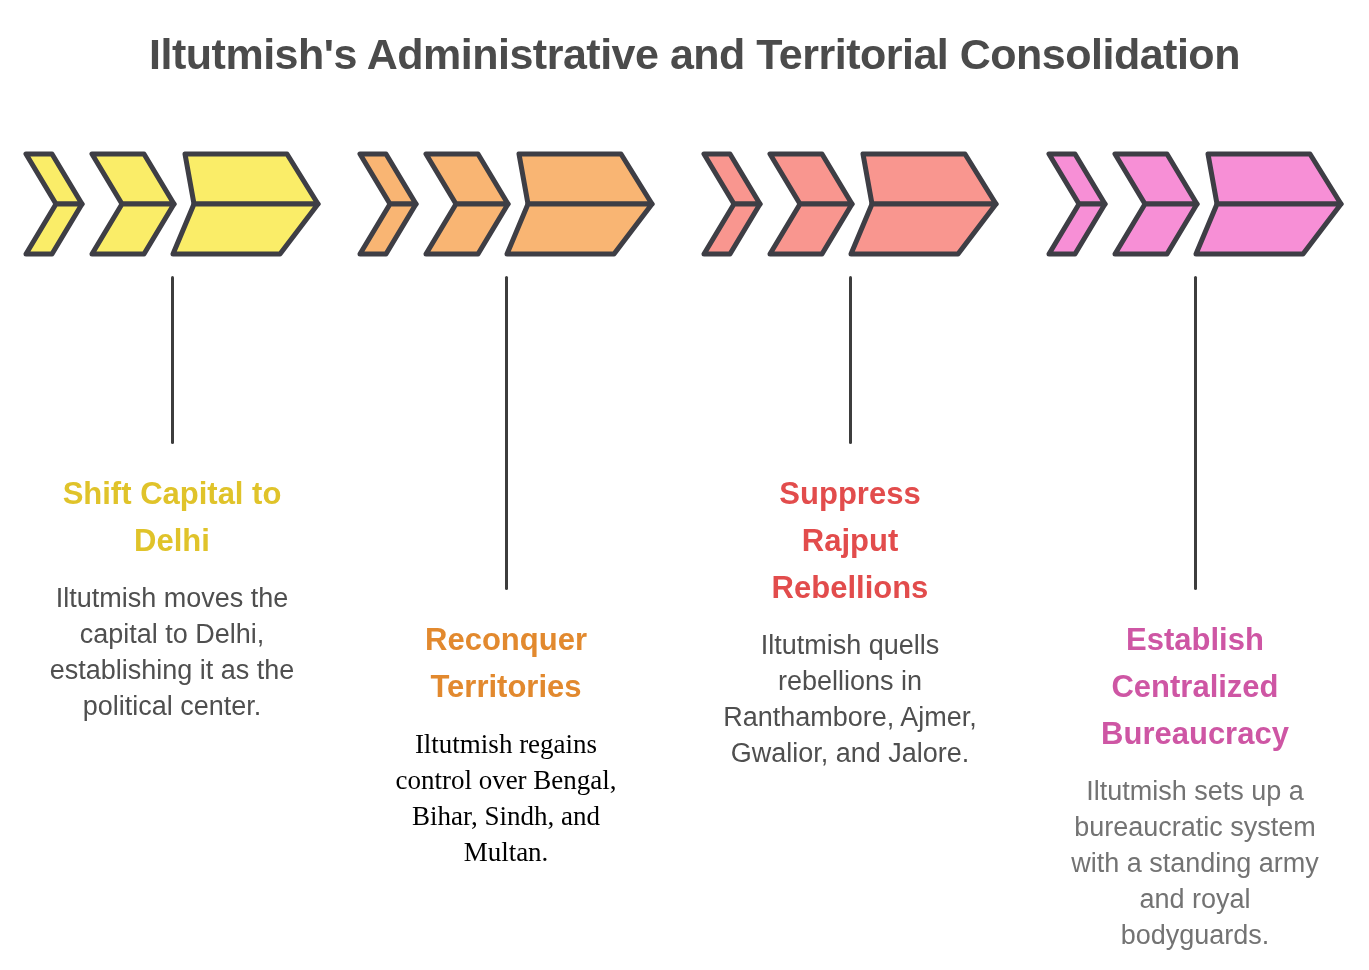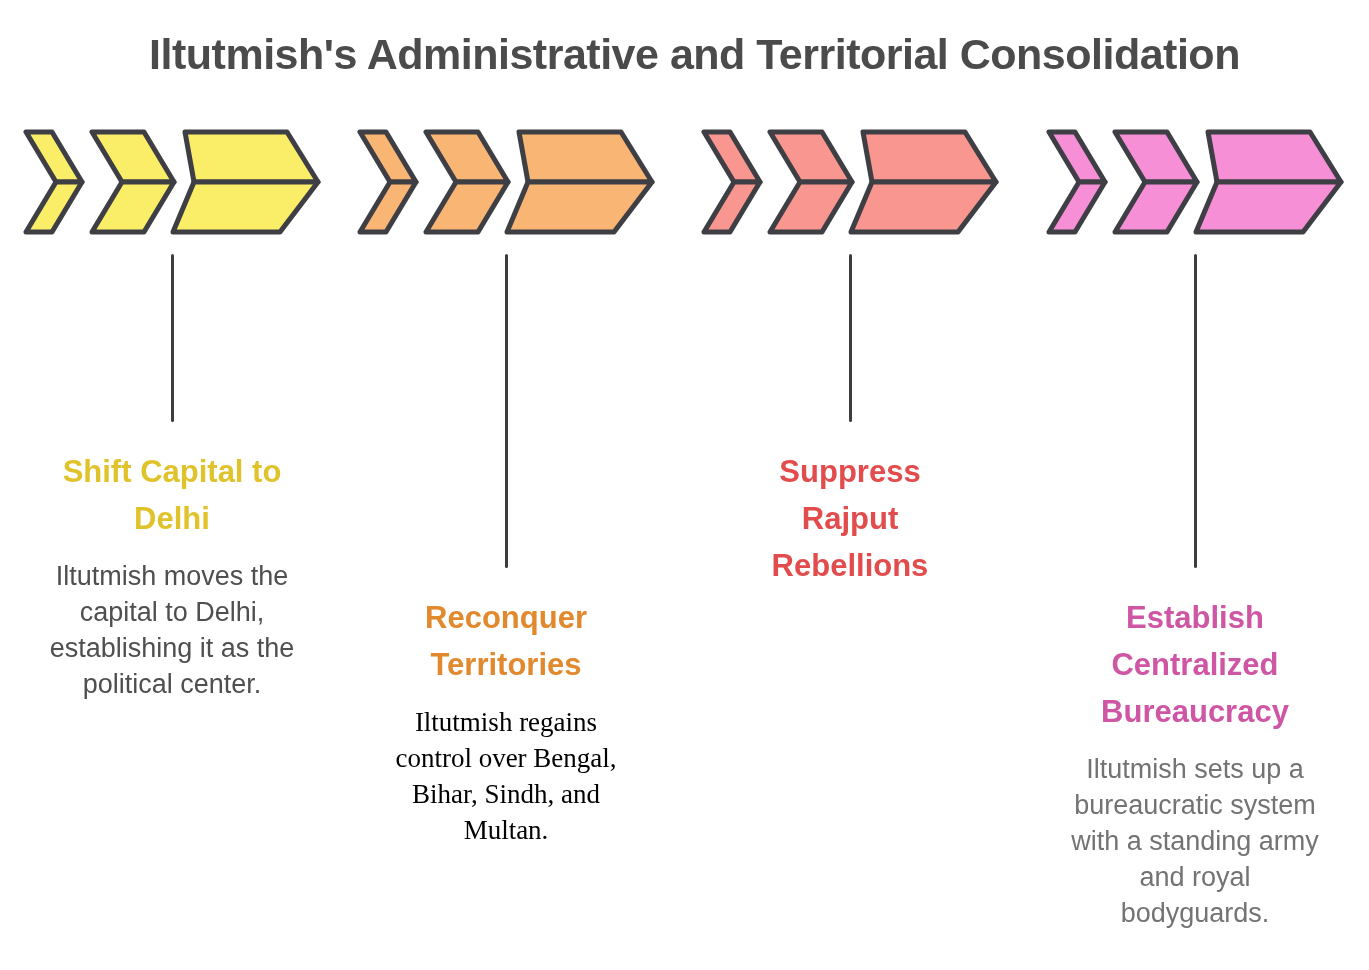--- a/index.html
+++ b/index.html
@@ -14,21 +14,21 @@
   .page-title {
     margin: 0;
     padding-top: 30px;
     text-align: center;
     font-size: 43px;
     font-weight: bold;
     letter-spacing: -0.5px;
   }
   .step {
     position: absolute;
-    top: 132px;
+    top: 154px;
     width: 300px;
     text-align: center;
   }
   .step svg { display: block; overflow: visible; }
   .connector {
     width: 3px;
     margin: 22px auto 0 auto;
     border-radius: 2px;
   }
   .connector.short { height: 168px; }
@@ -106,20 +106,24 @@
         <polygon points="70,0 122,0 152,50 100,50" fill="#f9968f"></polygon>
         <polygon points="100,50 152,50 122,100 70,100" fill="#f9968f"></polygon>
         <polygon points="163,0 265,0 296,50 172,50" fill="#f9968f"></polygon>
         <polygon points="172,50 296,50 258,100 151,100" fill="#f9968f"></polygon>
       </g>
     </svg>
     <div class="connector short" style="background: rgb(61, 61, 61);"></div>
     <div class="step-title" style="color: rgb(226, 76, 76);">Suppress
 Rajput
 Rebellions</div>
+    <div class="step-desc" style="color: rgb(79, 79, 79);">Iltutmish quells
+rebellions in
+Ranthambore, Ajmer,
+Gwalior, and Jalore.</div>
   </div>
 
   <div class="step" id="step-4">
     <svg width="300" height="100" viewBox="0 0 300 100">
       <g stroke-width="5" stroke-linejoin="round" stroke="#3e3e45">
         <polygon points="4,0 30,0 60,50 34,50" fill="#f78fd6"></polygon>
         <polygon points="34,50 60,50 30,100 4,100" fill="#f78fd6"></polygon>
         <polygon points="70,0 122,0 152,50 100,50" fill="#f78fd6"></polygon>
         <polygon points="100,50 152,50 122,100 70,100" fill="#f78fd6"></polygon>
         <polygon points="163,0 265,0 296,50 172,50" fill="#f78fd6"></polygon>

